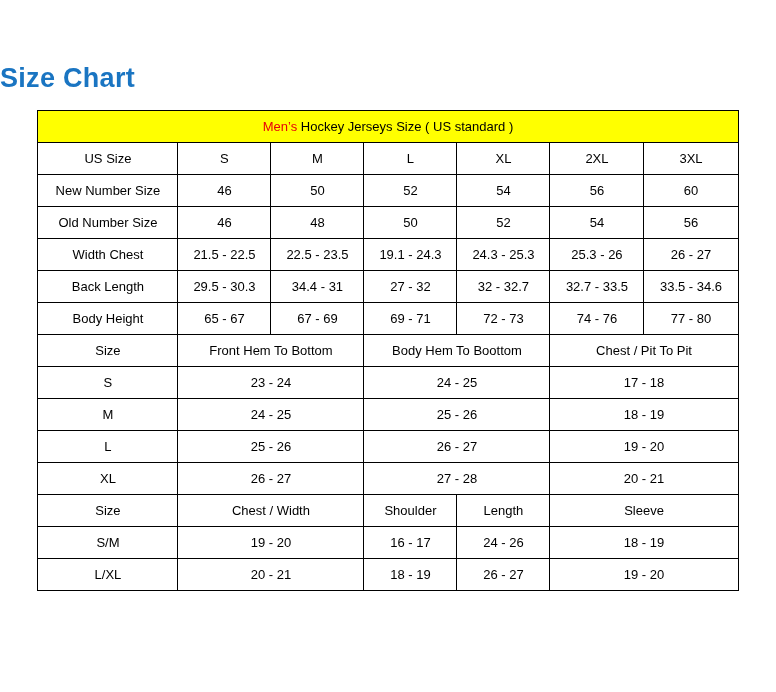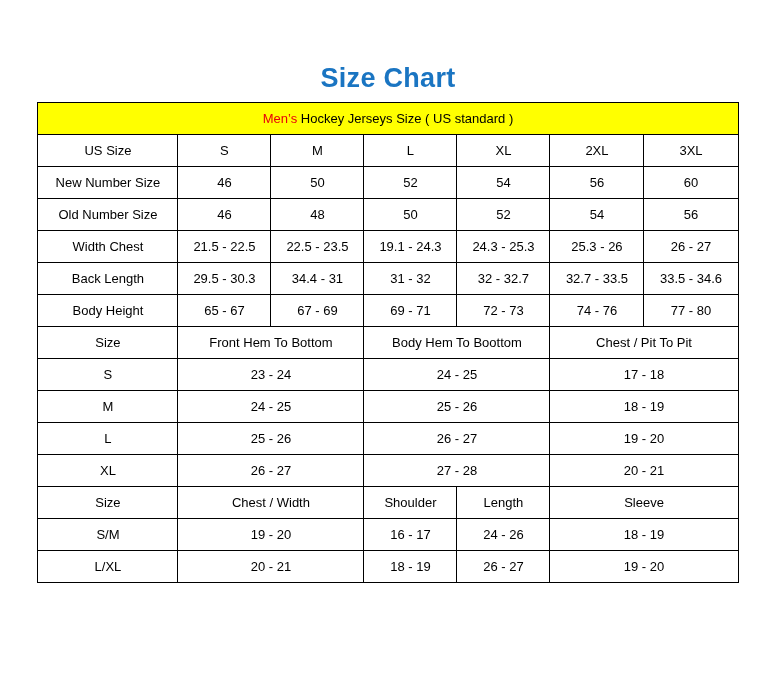--- a/index.html
+++ b/index.html
@@ -14,34 +14,33 @@
     color: #000000;
     overflow: hidden;
   }
   .page {
     position: relative;
     width: 776px;
     height: 692px;
     box-sizing: border-box;
   }
   .page-title {
-    text-align: center;
     color: #1a75c2;
     font-size: 27px;
     font-weight: bold;
     letter-spacing: 0.3px;
     padding-top: 62px;
     padding-bottom: 0;
     line-height: 32px;
   }
   table.size-table {
     width: 700px;
     border-collapse: collapse;
     table-layout: fixed;
-    margin: 8px auto;
+    margin: 16px auto;
   }
   table.size-table td, table.size-table th {
     border: 1px solid #000000;
     font-size: 13px;
     text-align: center;
     vertical-align: middle;
     height: 29px;
     padding: 1px 2px;
     font-weight: normal;
     background: #ffffff;
@@ -120,21 +119,21 @@
         <td>22.5 - 23.5</td>
         <td>19.1 - 24.3</td>
         <td>24.3 - 25.3</td>
         <td>25.3 - 26</td>
         <td>26 - 27</td>
       </tr>
       <tr>
         <td class="rowlabel">Back Length</td>
         <td>29.5 - 30.3</td>
         <td>34.4 - 31</td>
-        <td>31 - 32</td>
+        <td>27 - 32</td>
         <td>32 - 32.7</td>
         <td>32.7 - 33.5</td>
         <td>33.5 - 34.6</td>
       </tr>
       <tr>
         <td class="rowlabel">Body Height</td>
         <td>65 - 67</td>
         <td>67 - 69</td>
         <td>69 - 71</td>
         <td>72 - 73</td>

